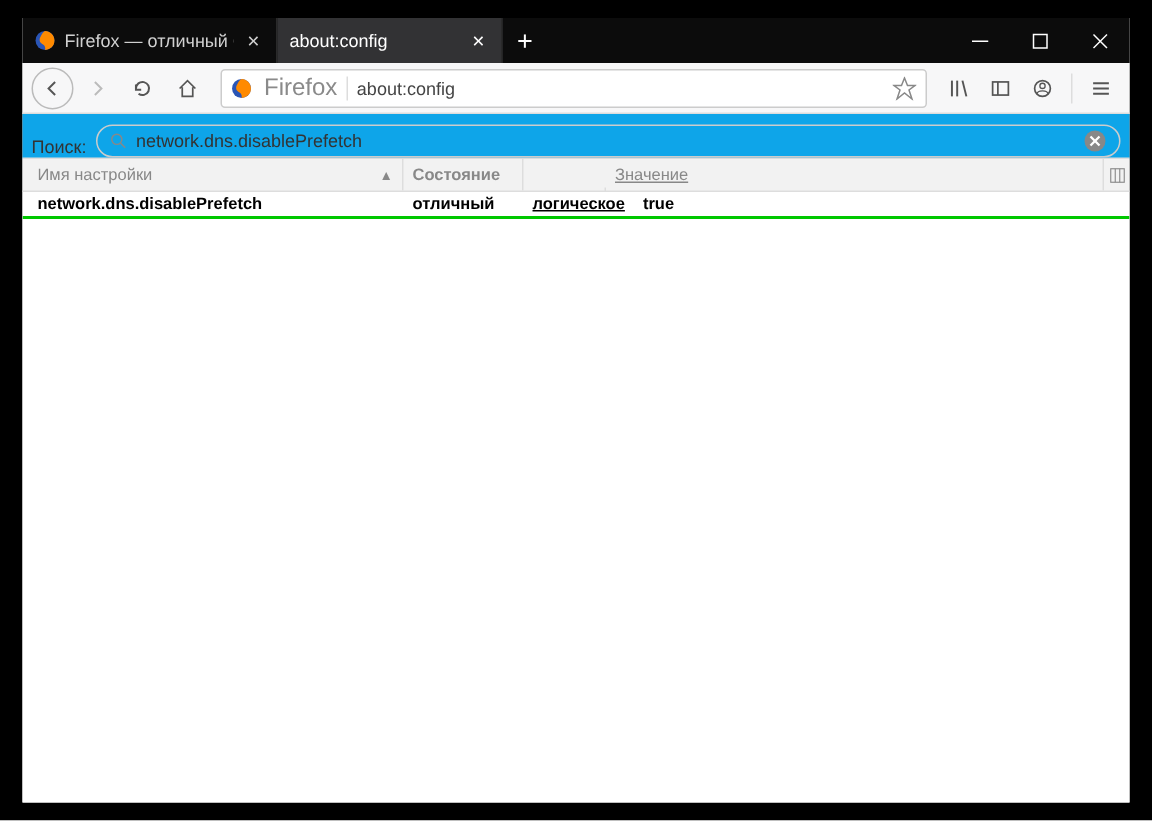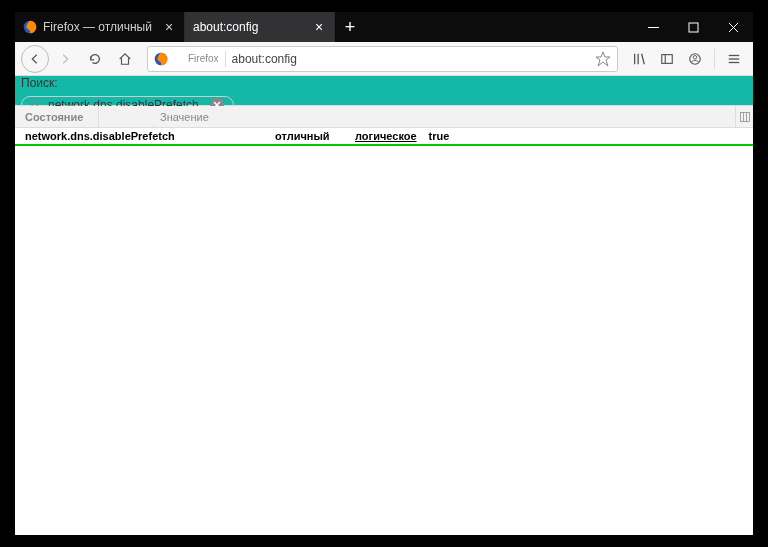--- a/index.html
+++ b/index.html
@@ -119,23 +119,23 @@
   border: 1px solid #ccc;
   border-radius: 3px;
   display: flex;
   align-items: center;
   padding: 0 6px;
   gap: 6px;
 }
 .url-identity {
   display: flex;
   align-items: center;
-  gap: 20px;
+  gap: 8px;
   color: #8a8a8a;
-  font-size: 10px;
+  font-size: 16px;
 }
 .url-sep {
   width: 1px;
   height: 16px;
   background: #ddd;
 }
 .url-text {
   flex: 1;
   color: #444;
   font-size: 12px;
@@ -152,27 +152,26 @@
 .toolbar-right {
   display: flex;
   align-items: center;
   gap: 2px;
 }
 .toolbar-right .nav-btn { width: 26px; }
 .hbar { width: 1px; height: 20px; background: #ddd; margin: 0 4px; }
 
 .config-search {
   height: 30px;
-  background: #14b8a6;
+  background: #0ea5e9;
   border-bottom: 1px solid #ddd;
   display: flex;
-  align-items: flex-start;
+  align-items: flex-end;
   padding: 0 6px;
   gap: 6px;
-  flex-direction: column;
 }
 .config-search-label {
   font-size: 12px;
   color: #333;
 }
 .config-search-box {
   flex: 1;
   height: 22px;
   border: 1px solid #ccc;
   border-radius: 11px;
@@ -212,21 +211,21 @@
 .th {
   display: flex;
   align-items: center;
   padding: 0 6px;
   border-right: 1px solid #ddd;
   height: 100%;
 }
 .th.name { flex: 0 0 250px; position: relative; }
 .th.status { flex: 0 0 80px; font-weight: bold; }
 .th.type { flex: 0 0 55px; margin-top: 38px; }
-.th.value { flex: 1; border-right: none; }
+.th.value { flex: 1; border-right: none; text-decoration: underline; }
 .th-sort {
   position: absolute;
   right: 6px;
   font-size: 9px;
 }
 .th-gear {
   flex: 0 0 18px;
   display: flex;
   align-items: center;
   justify-content: center;
@@ -380,20 +379,24 @@
         <svg viewBox="0 0 16 16">
             <circle cx="8" cy="8" r="7" fill="#888"></circle>
             <line x1="5" y1="5" x2="11" y2="11" stroke="#fff" stroke-width="1.5"></line>
             <line x1="11" y1="5" x2="5" y2="11" stroke="#fff" stroke-width="1.5"></line>
           </svg>
       </span>
     </div>
   </div>
 
   <div class="table-header">
+    <div class="th name">
+      <span>Имя настройки</span>
+      <span class="th-sort">▲</span>
+    </div>
     <div class="th status">
       <span>Состояние</span>
     </div>
     <div class="th type">
       <span>Тип</span>
     </div>
     <div class="th value">
       <span>Значение</span>
     </div>
     <div class="th-gear">

